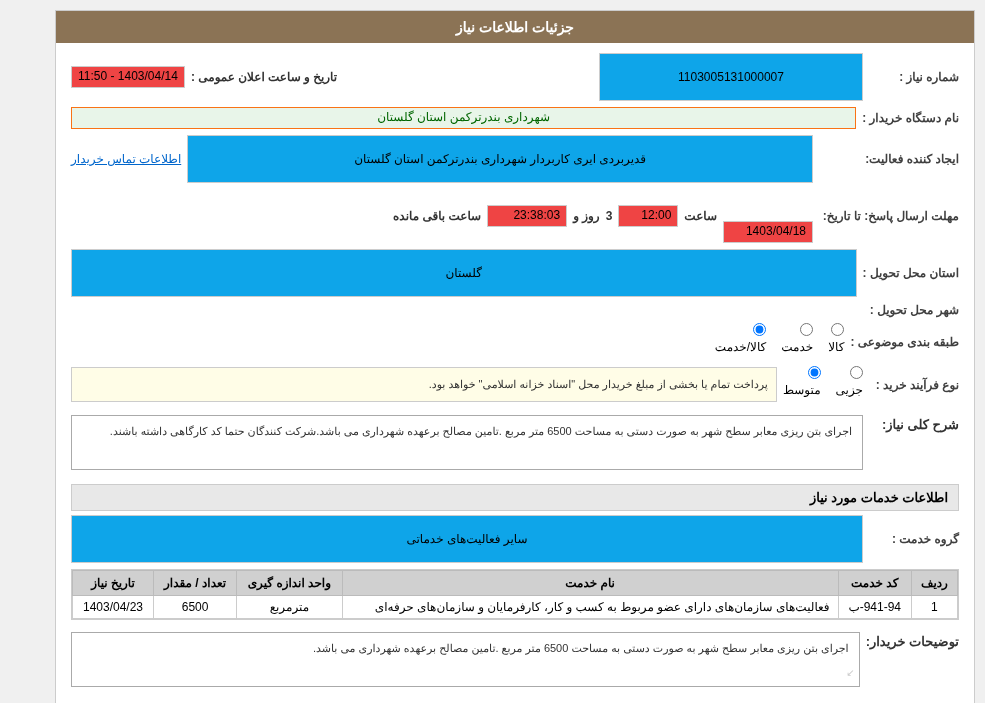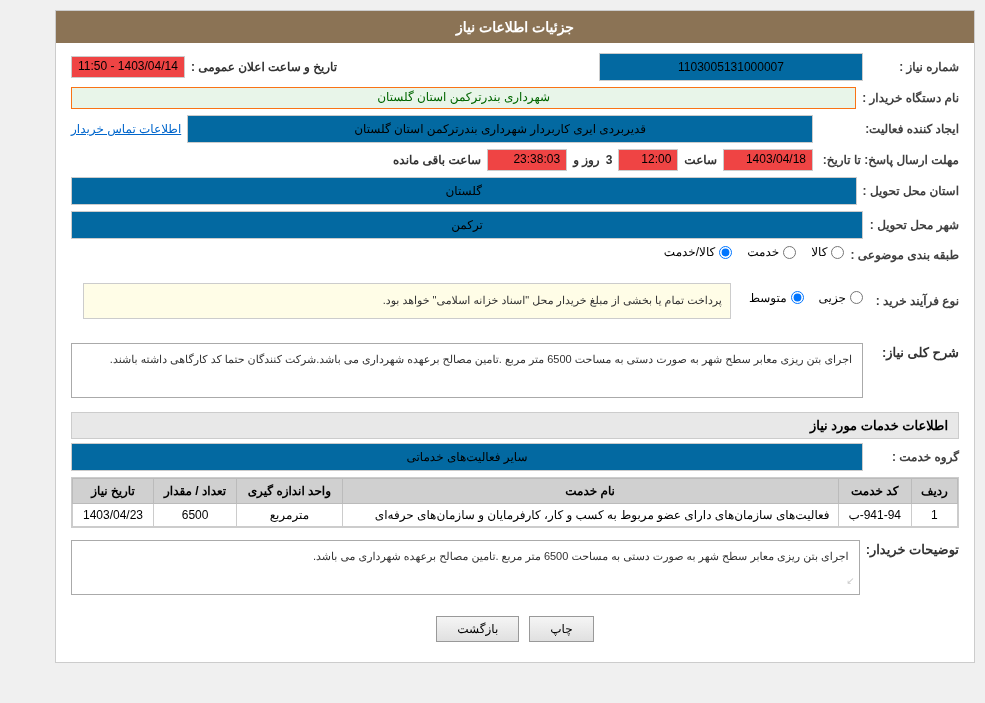--- a/index.html
+++ b/index.html
@@ -43,22 +43,23 @@
       margin: 8px 0 4px 0;
     }
     .radio-row {
       display: flex;
       align-items: center;
       gap: 15px;
       margin-bottom: 6px;
     }
     .radio-item {
       display: flex;
-      align-items: center;
+      align-items: flex-start;
       gap: 4px;
+      flex-direction: column;
     }
     .note-box {
       border: 1px solid #aaa;
       background: #fffde7;
       padding: 6px 10px;
       margin: 6px 0;
       font-size: 11px;
       color: #333;
       line-height: 1.6;
     }
@@ -119,22 +120,22 @@
     }
     .lbl {
       font-weight: bold;
       color: #404040;
       white-space: nowrap;
       text-align: right;
       min-width: 90px;
     }
     .val {
       border: 1px solid #ccc;
-      background: #0369a1;
-      padding: 6px 6px;
+      background: #0ea5e9;
+      padding: 16px 6px;
       min-height: 22px;
       flex: 1;
       text-align: center;
     }
     .val-green {
       border: 1px solid #f97316;
       background: #e8f5e9;
       padding: 2px 12px;
       min-height: 22px;
       flex: 1;
@@ -186,37 +187,36 @@
       </div>
 
       <div class="top-row">
         <span class="lbl" style="min-width:140px;">ایجاد کننده فعالیت:</span>
         <span class="val">قدیربردی ایری کاربردار شهرداری بندرترکمن استان گلستان</span>
         <span class="link-blue">اطلاعات تماس خریدار</span>
       </div>
 
       <div class="top-row">
         <span class="lbl" style="min-width:140px;">مهلت ارسال پاسخ: تا تاریخ:</span>
-        <span class="inline-box" style="min-width:90px;">1403/04/18</span>
+        <span class="inline-box" style="min-width:90px;margin-top:32px;">1403/04/18</span>
         <span class="shrink-lbl">ساعت</span>
         <span class="inline-box" style="min-width:60px;">12:00</span>
         <span class="shrink-lbl">3</span>
         <span class="shrink-lbl">روز و</span>
         <span class="inline-box" style="min-width:80px;">23:38:03</span>
         <span class="shrink-lbl">ساعت باقی مانده</span>
       </div>
 
       <div class="top-row">
         <span class="lbl">استان محل تحویل :</span>
         <span class="val">گلستان</span>
       </div>
 
       <div class="top-row">
         <span class="lbl">شهر محل تحویل :</span>
-        <span class="val">ترکمن</span>
       </div>
 
       <div class="top-row">
         <span class="lbl">طبقه بندی موضوعی :</span>
         <div class="radio-row">
           <div class="radio-item">
             <input type="radio" name="category" style="">
             <span>کالا</span>
           </div>
           <div class="radio-item">
@@ -235,21 +235,21 @@
         <div class="radio-row">
           <div class="radio-item">
             <input type="radio" name="process" style="">
             <span>جزیی</span>
           </div>
           <div class="radio-item">
             <input type="radio" name="process" checked="" style="">
             <span>متوسط</span>
           </div>
         </div>
-        <span class="note-box" style="margin:12px; flex:1; background:#fffde7; border:1px solid #ccc; padding:8px 8px;">پرداخت تمام یا بخشی از مبلغ خریدار محل "اسناد خزانه اسلامی" خواهد بود.</span>
+        <span class="note-box" style="margin:0; flex:1; background:#fffde7; border:1px solid #ccc; padding:8px 8px;">پرداخت تمام یا بخشی از مبلغ خریدار محل "اسناد خزانه اسلامی" خواهد بود.</span>
       </div>
 
       <div class="top-row" style="align-items:flex-start;">
         <span class="section-title" style="min-width:90px;">شرح کلی نیاز:</span>
         <div class="description-box" style="flex:1; min-height:55px;">اجرای بتن ریزی معابر سطح شهر به صورت دستی به مساحت 6500 متر مربع .تامین مصالح برعهده شهرداری می باشد.شرکت کنندگان حتما کد کارگاهی داشته باشند.</div>
       </div>
 
       <div class="section-header">اطلاعات خدمات مورد نیاز</div>
 
       <div class="top-row">

